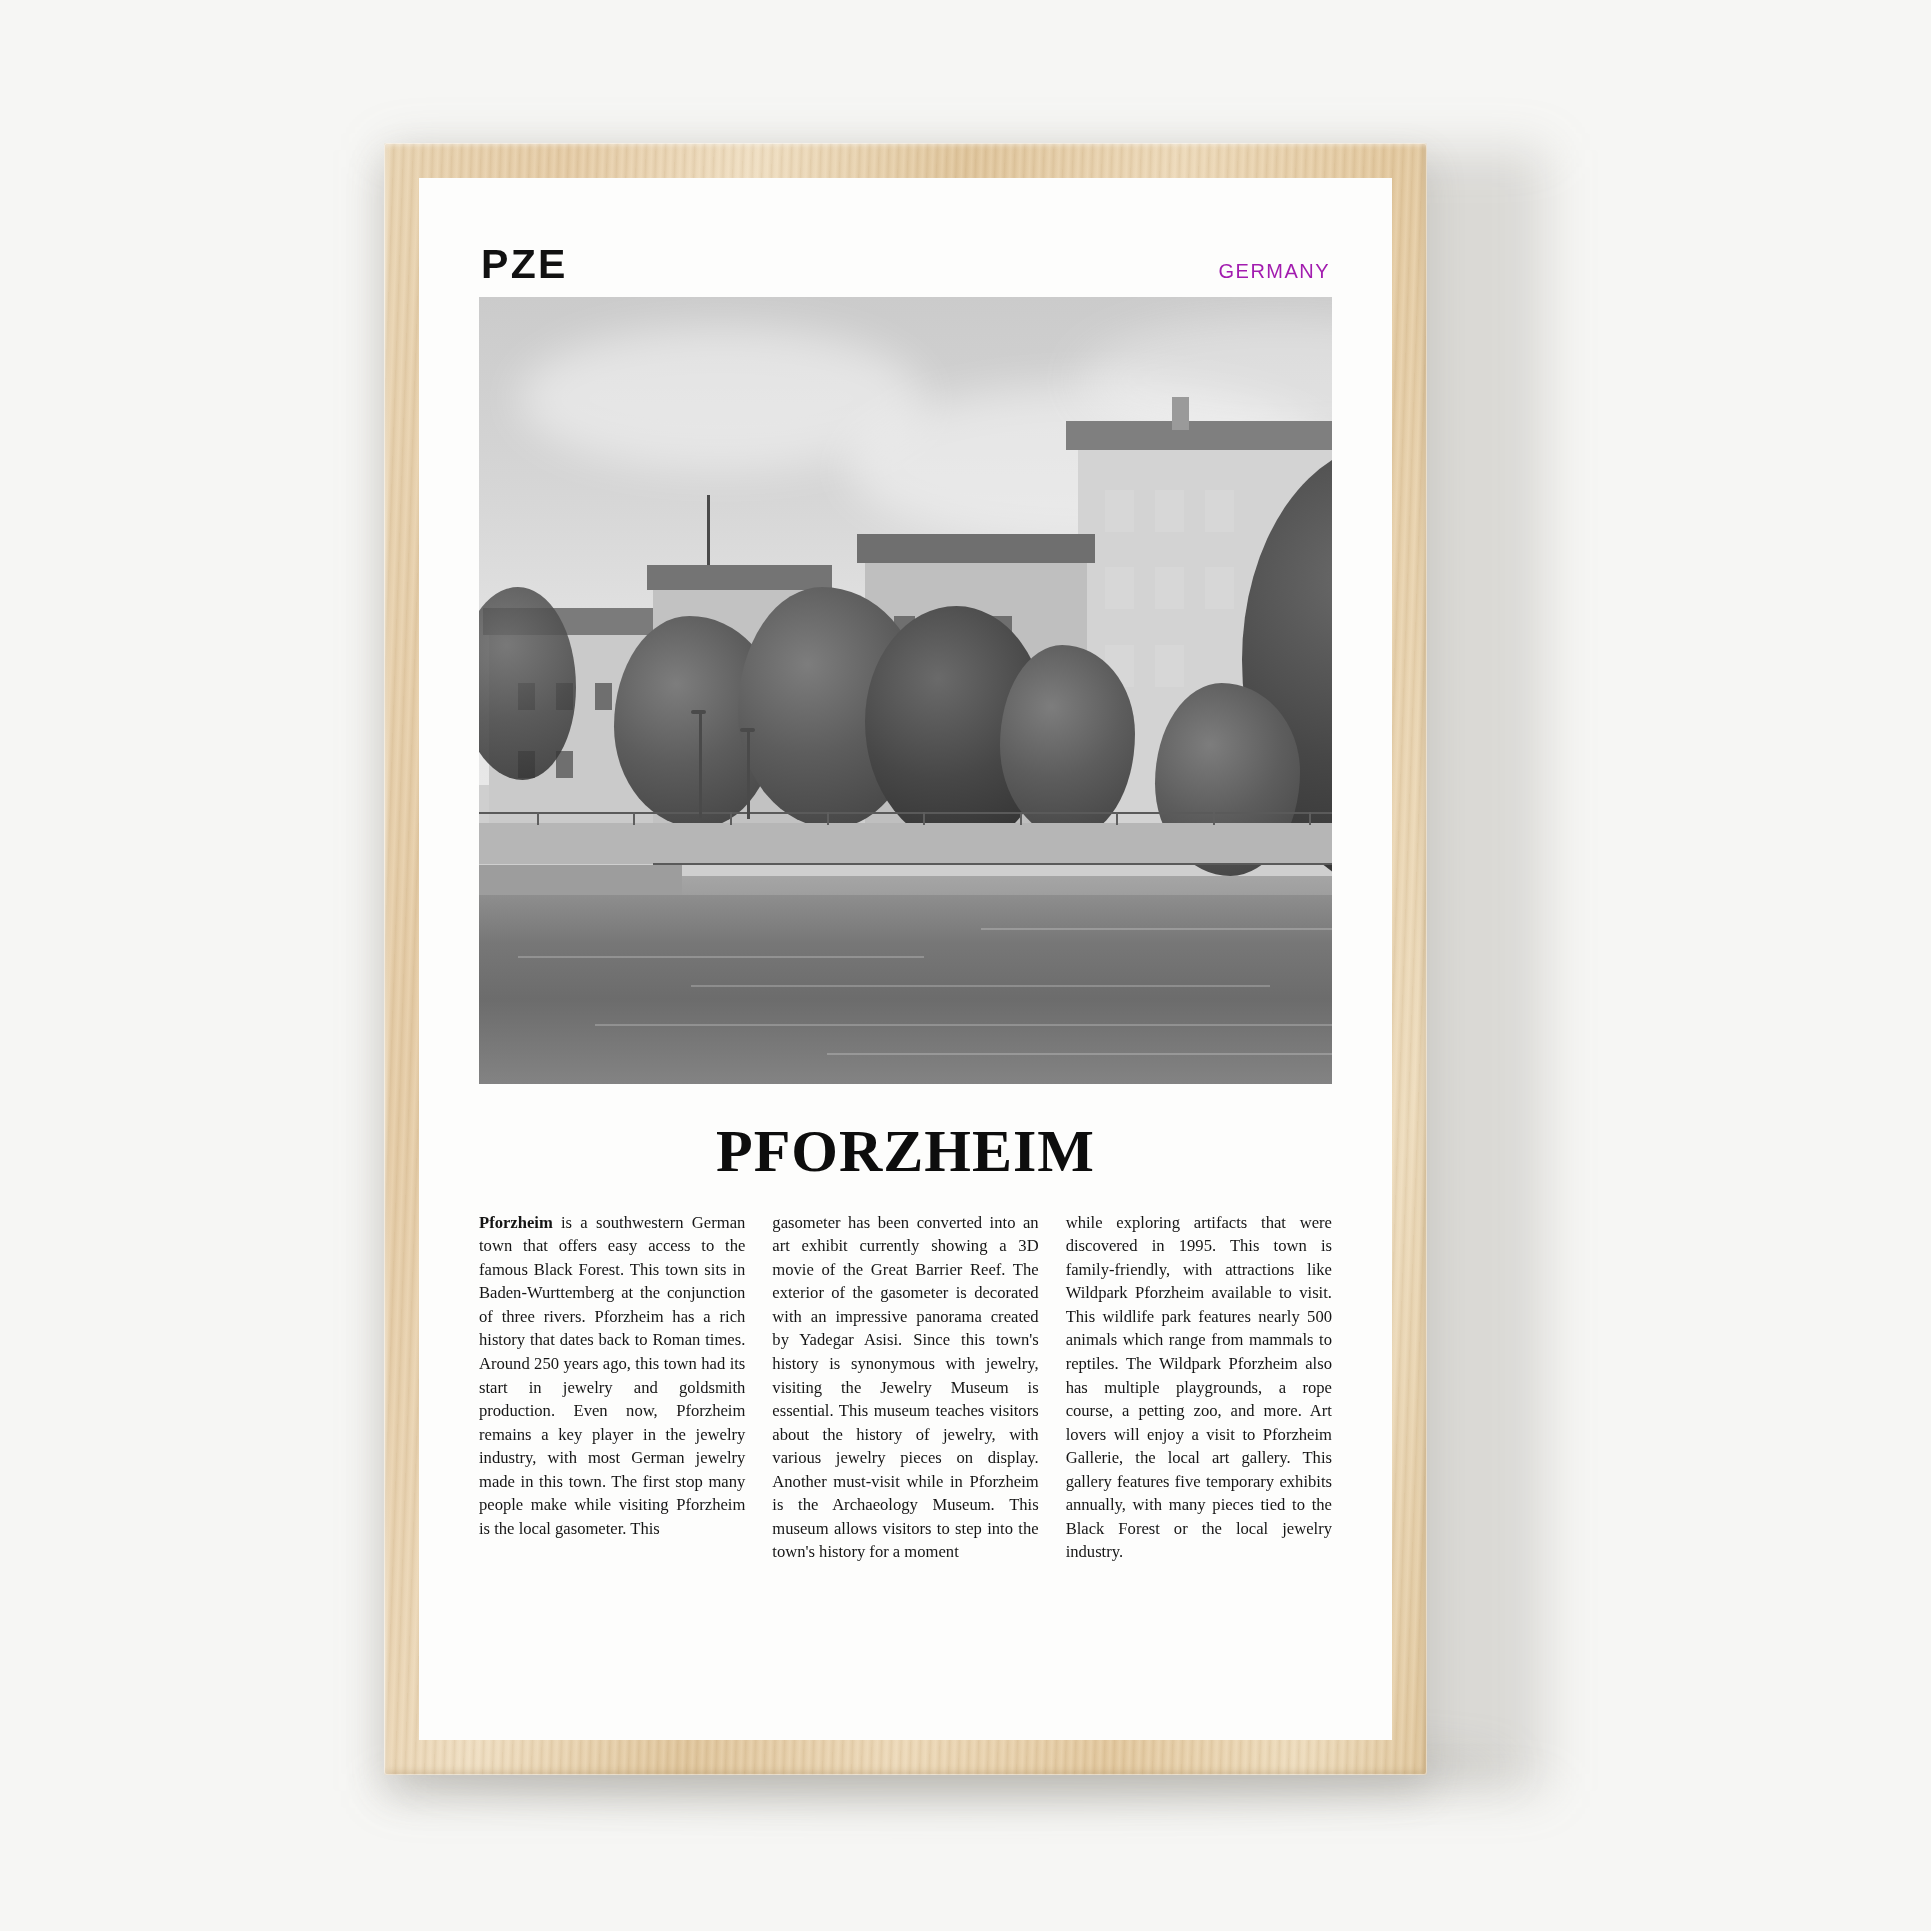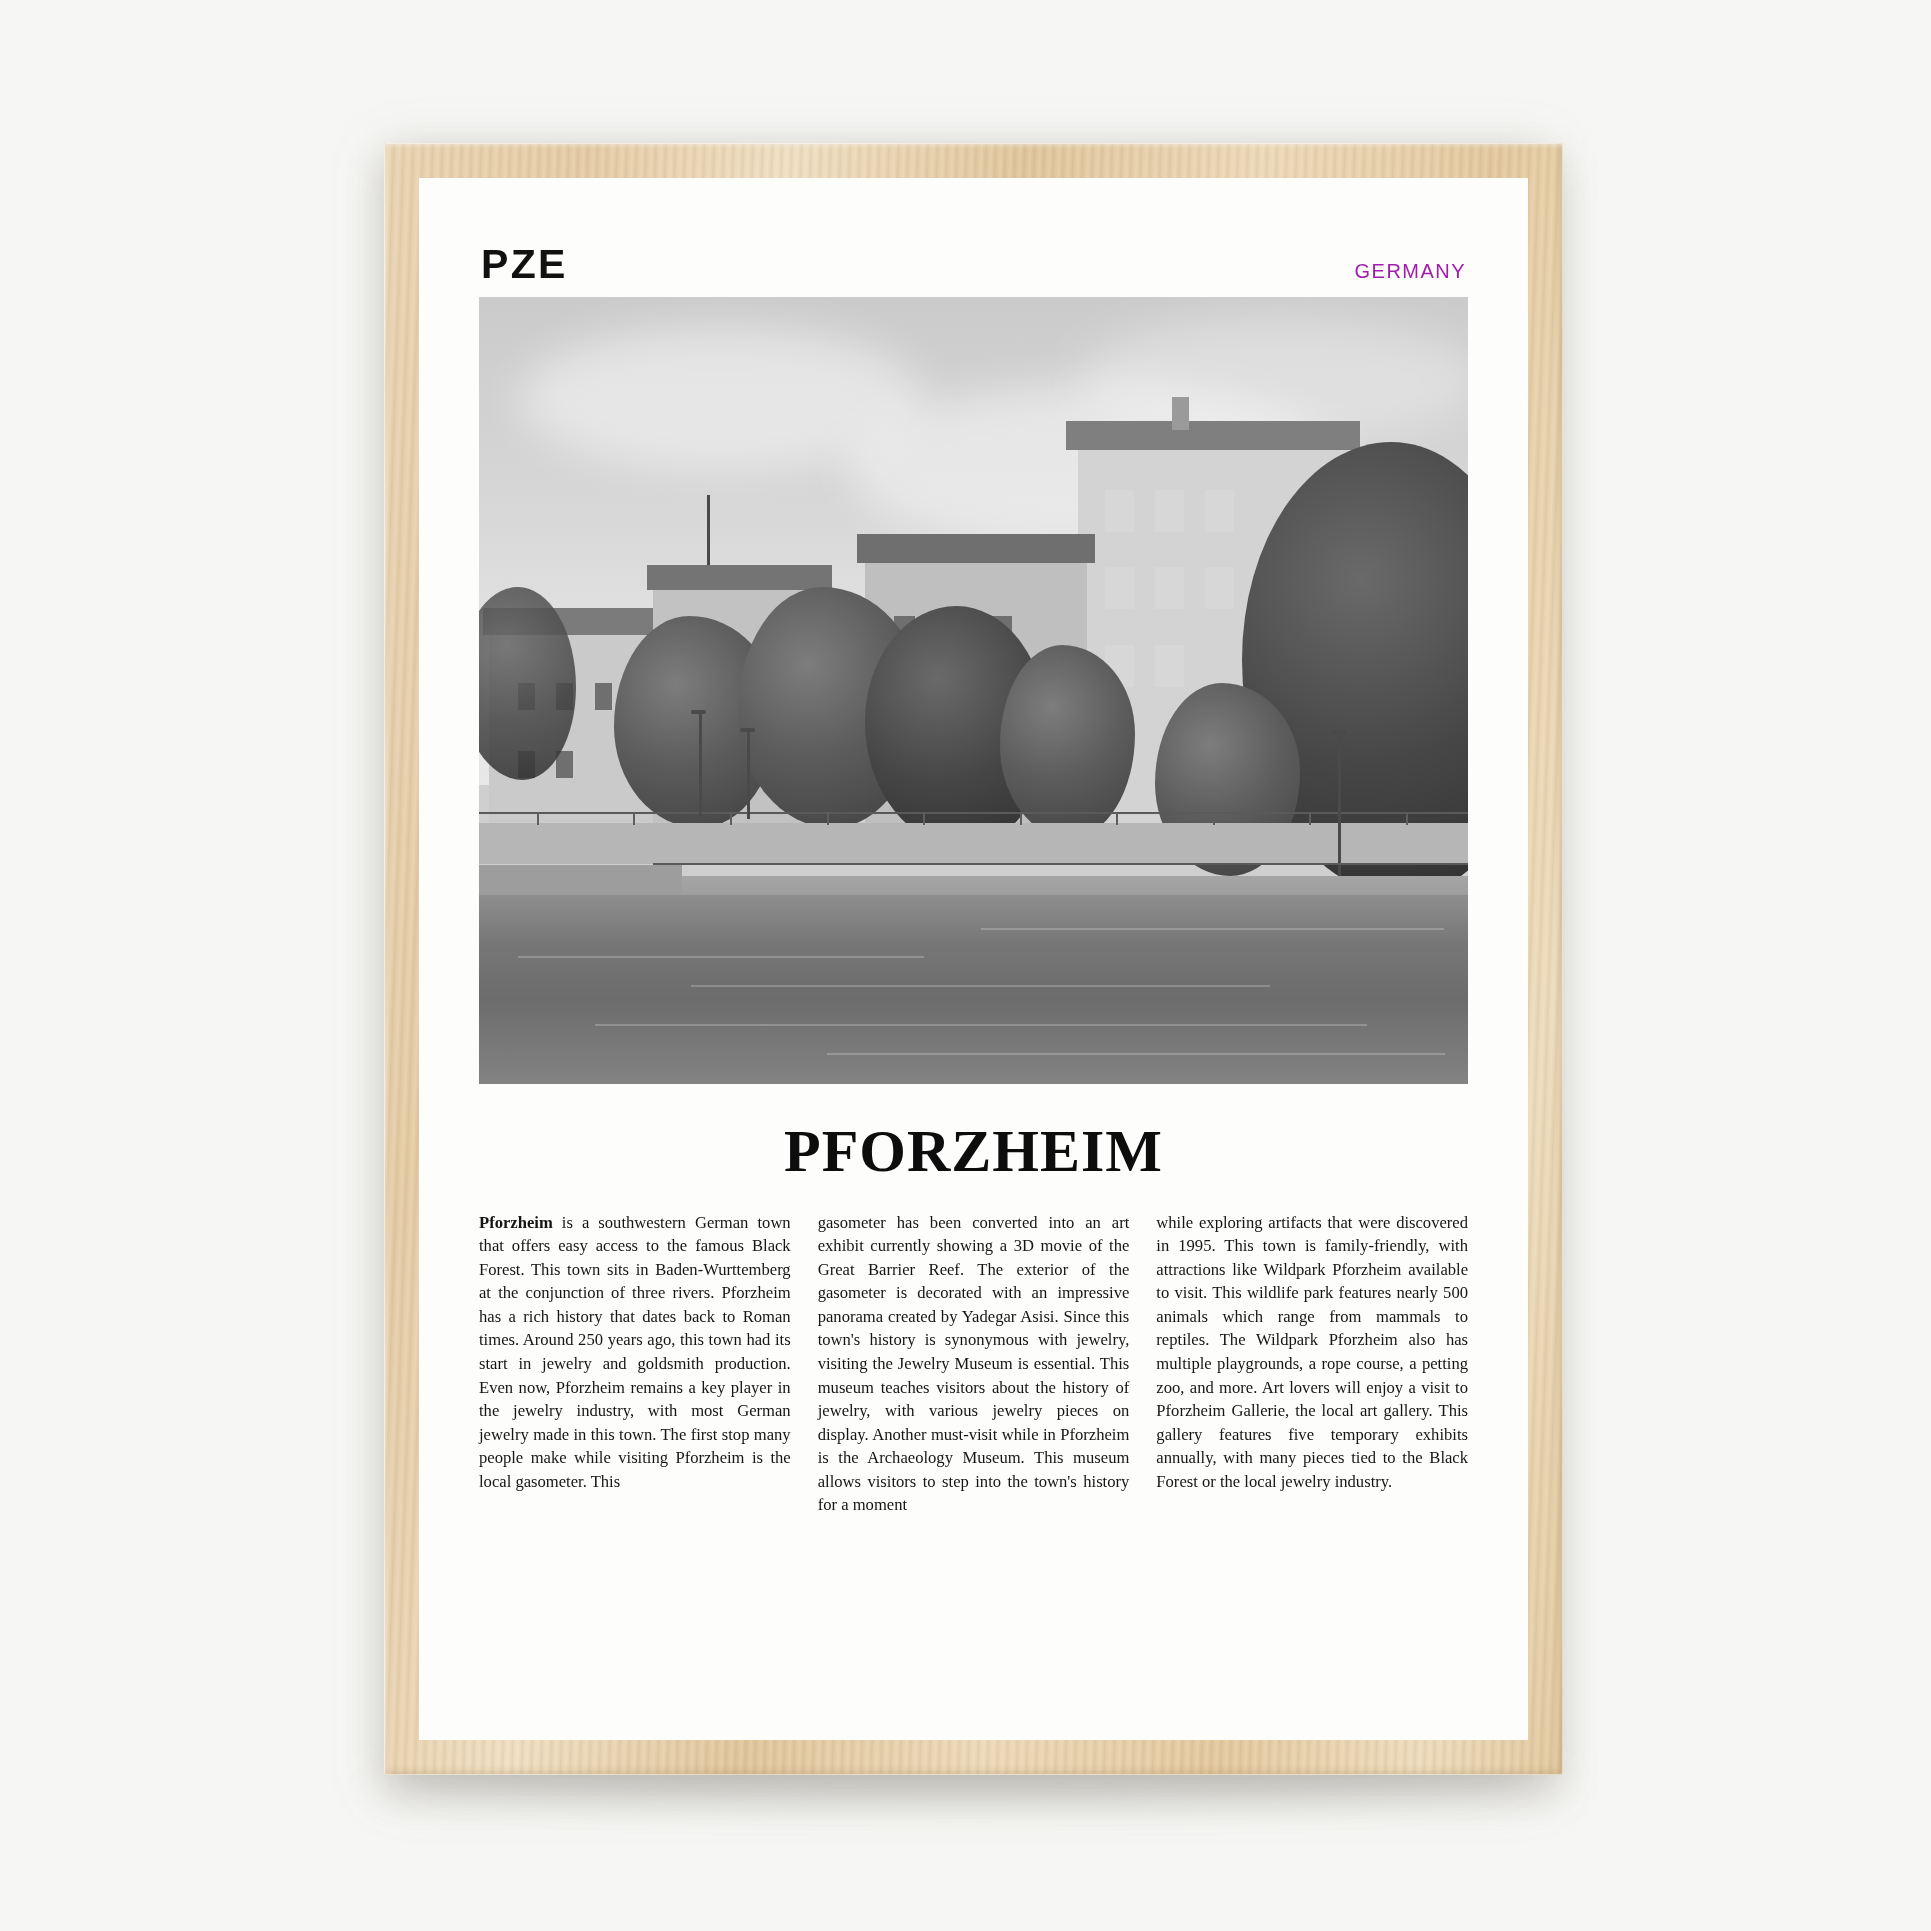--- a/index.html
+++ b/index.html
@@ -51,21 +51,21 @@
     height: 1641px;
     background: rgba(120,115,105,0.22);
     filter: blur(25px);
     border-radius: 3.9px;
   }
 
   .frame {
     position: absolute;
     left: 384px;
     top: 143px;
-    width: 1179px;
+    width: 1043px;
     height: 1632px;
     padding: 0;
     box-sizing: border-box;
     background: linear-gradient(100deg,#e8d4b3 0%, #e4cba6 14%, #efdfc4 28%, #dfc59c 44%, #ecd9ba 60%, #e2c89f 76%, #eddcbe 90%, #e0c79e 100%);
     border-radius: 2.9px;
     box-shadow: 0 17.4px 39px rgba(110,105,95,0.20);
   }
   .frame-inner-bevel {
     position: absolute;
     inset: 0;

